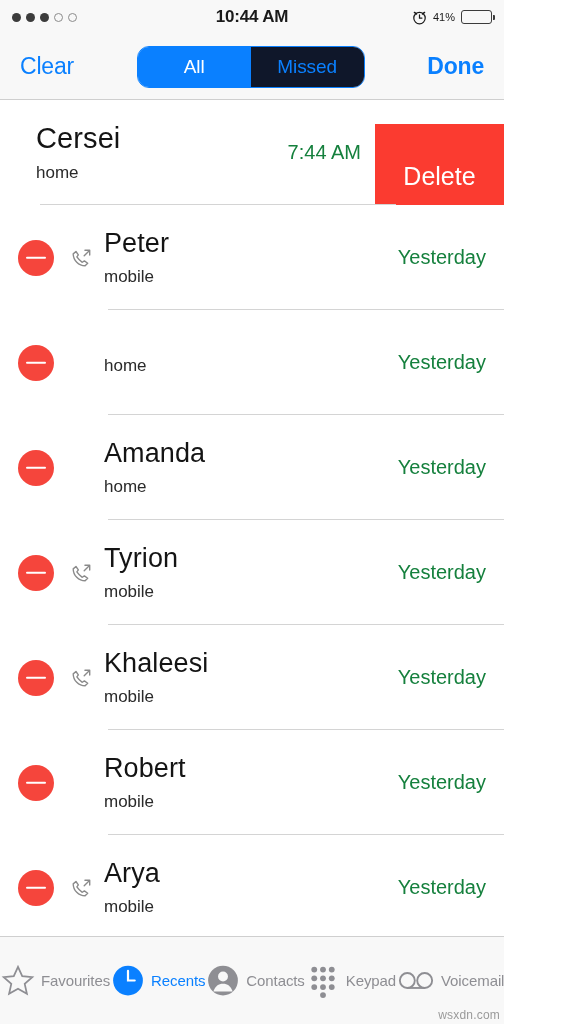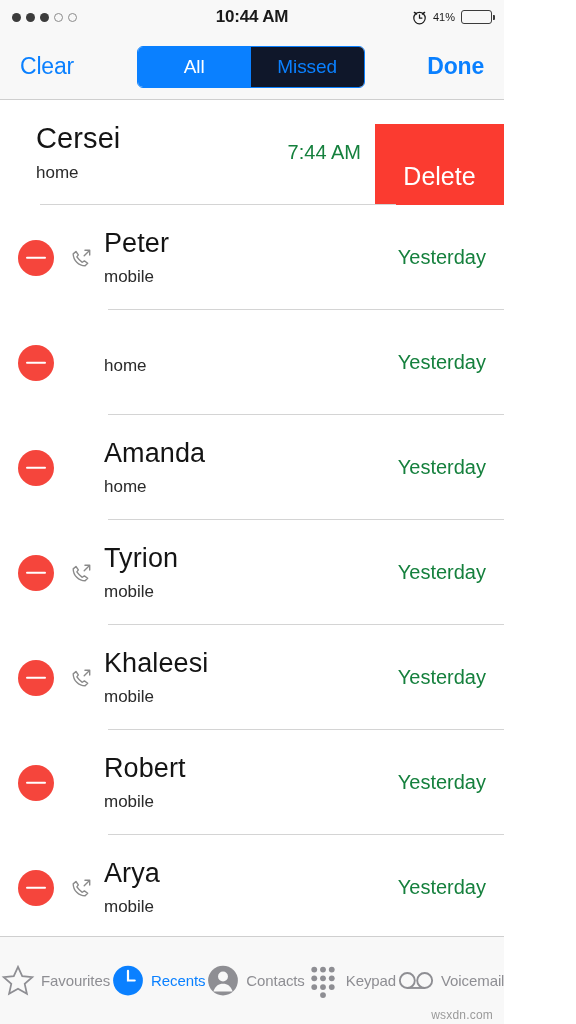--- a/index.html
+++ b/index.html
@@ -89,21 +89,21 @@
     background: none;
     border: none;
     font-family: inherit;
     cursor: pointer;
     letter-spacing: -0.2px;
   }
   .nav-btn.done { font-weight: bold; }
   .segmented {
     display: flex;
     border: 1px solid #0a80ff;
-    border-radius: 6px;
+    border-radius: 12px;
     overflow: hidden;
     height: 42px;
     width: 228px;
   }
   .seg {
     flex: 1;
     display: flex;
     align-items: center;
     justify-content: center;
     font-size: 19px;
@@ -236,21 +236,21 @@
     justify-content: center;
     gap: 5px;
     cursor: pointer;
     color: #8e8e93;
   }
   .tab.active { color: #0a80ff; }
   .tab-label { font-size: 15px; letter-spacing: -0.1px; }
   .tab-icon { height: 38px; display: flex; align-items: center; justify-content: center; }
   .watermark {
     position: absolute;
-    right: 11px; bottom: 2px;
+    right: 4px; bottom: 2px;
     font-size: 12px;
     color: #9a9a9a;
     letter-spacing: 0.2px;
   }
 </style>
 </head>
 <body>
 
 <div id="app">
 

